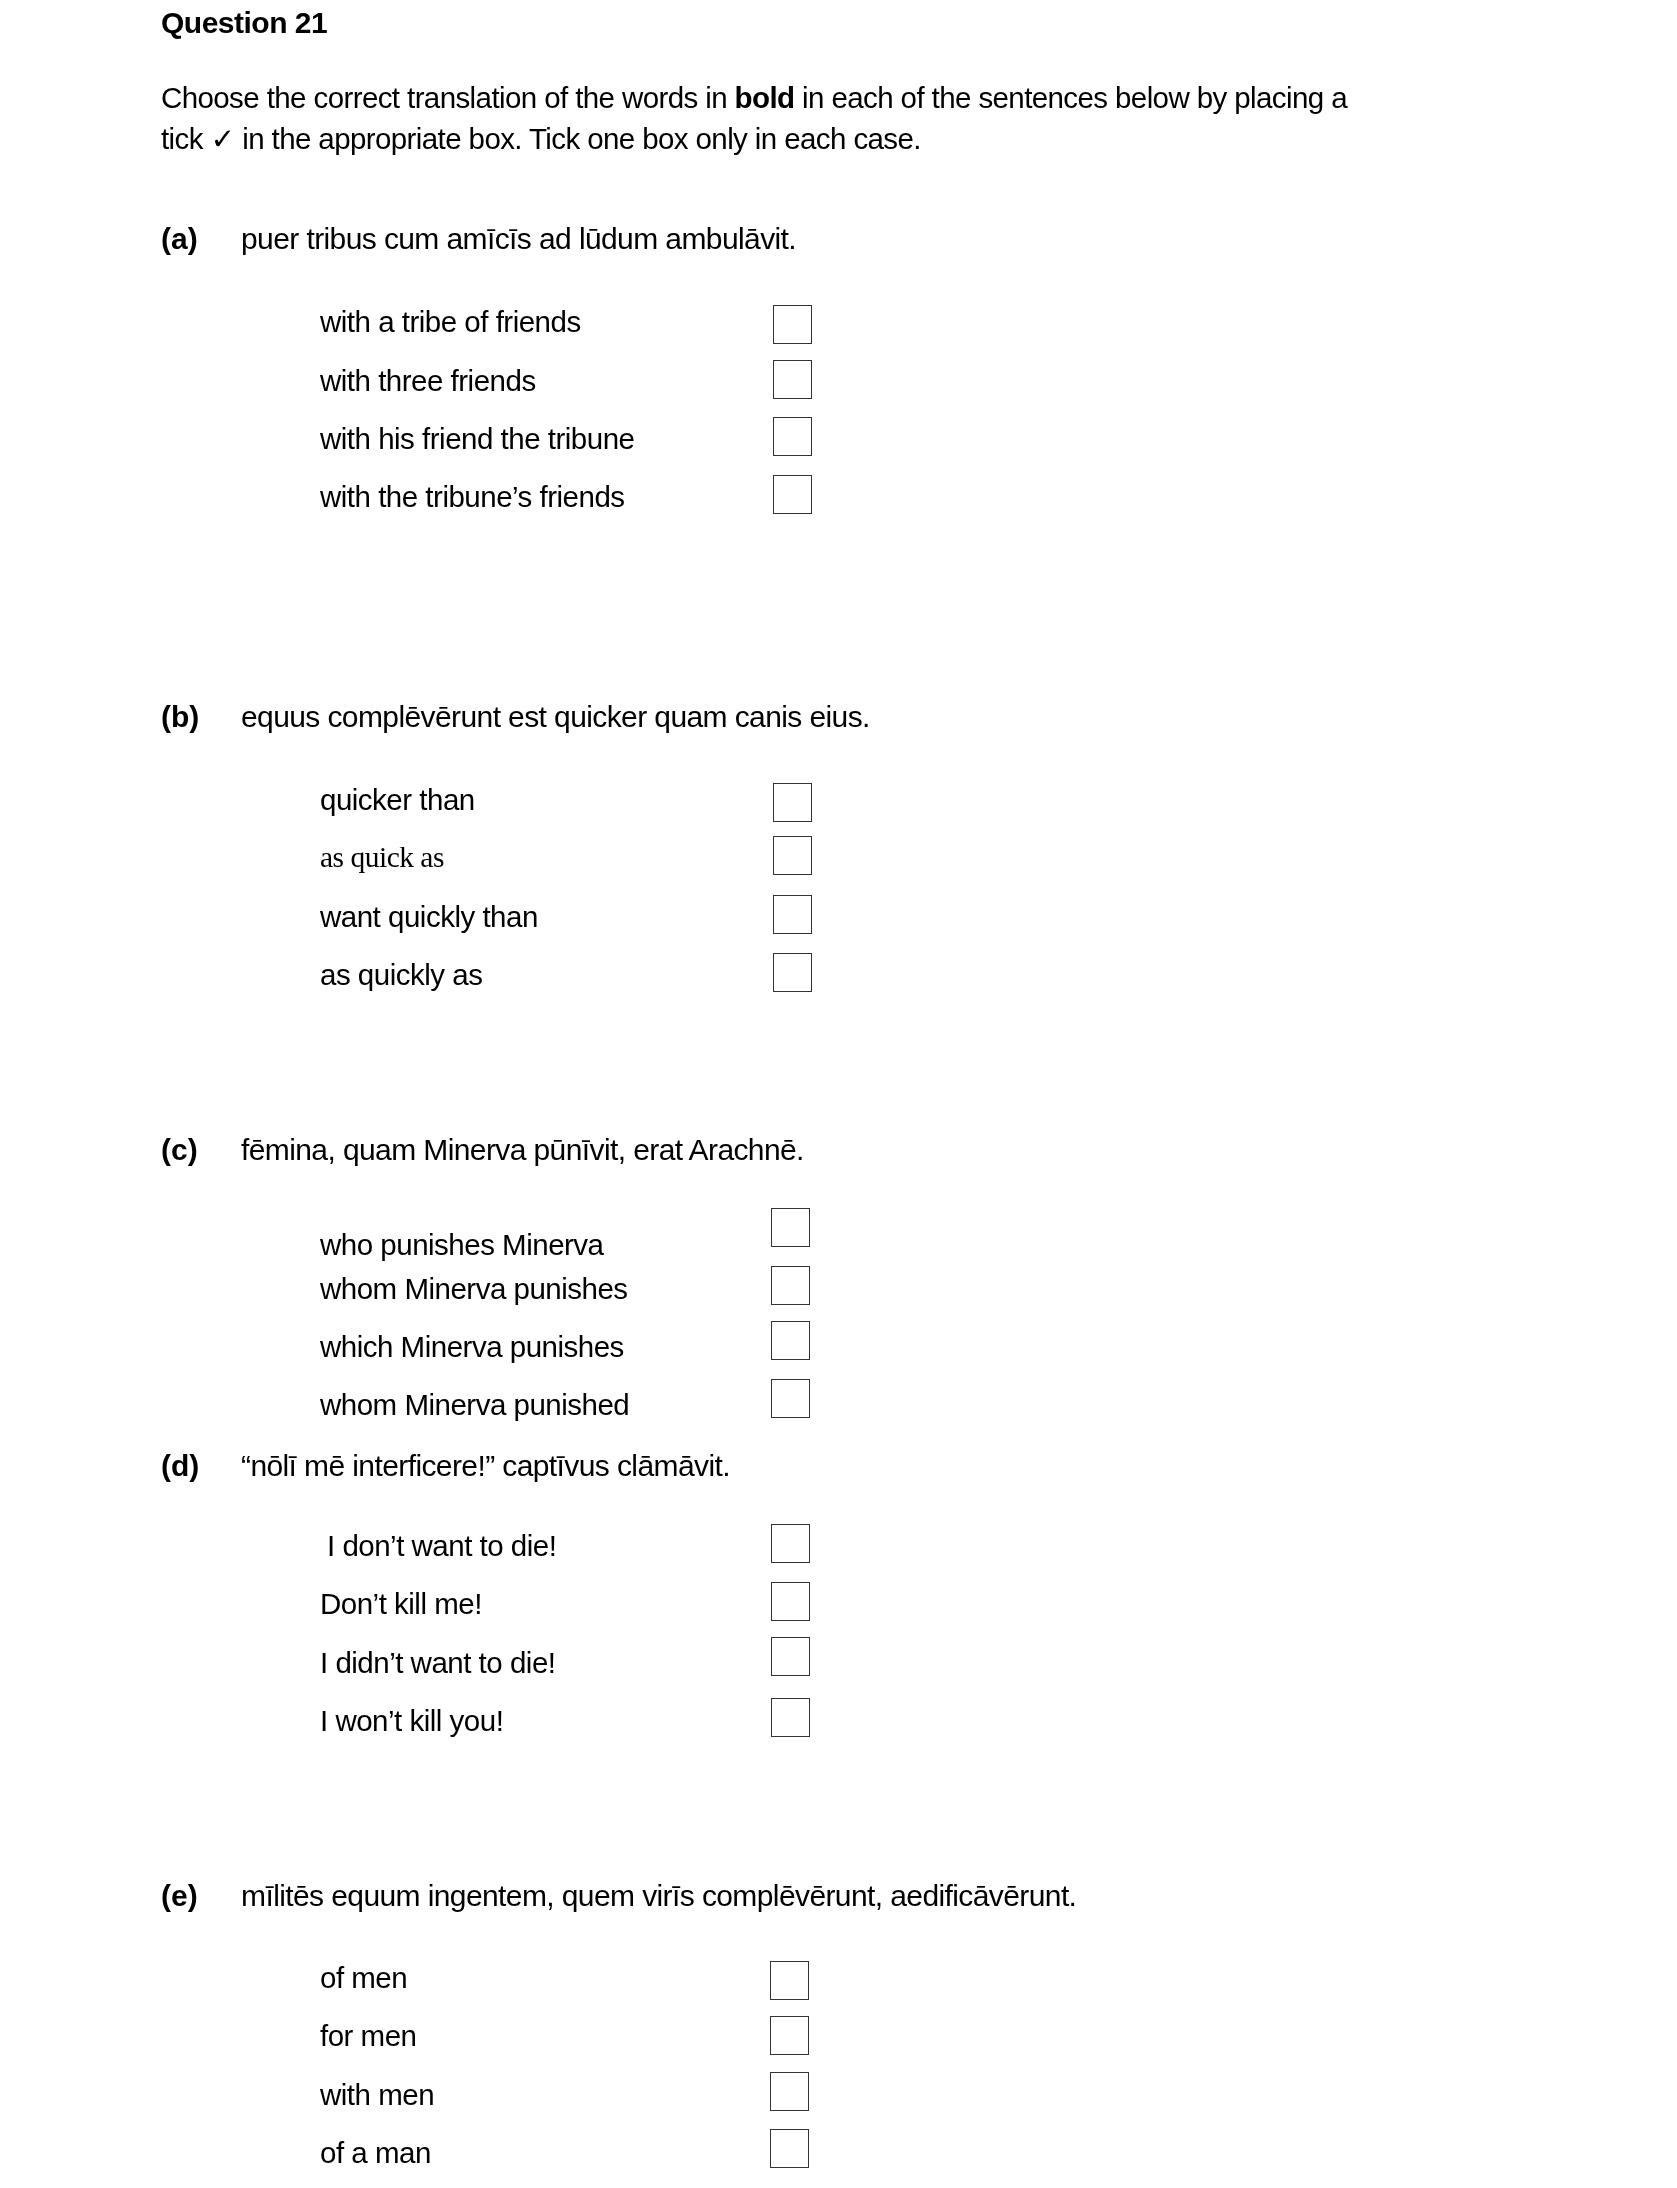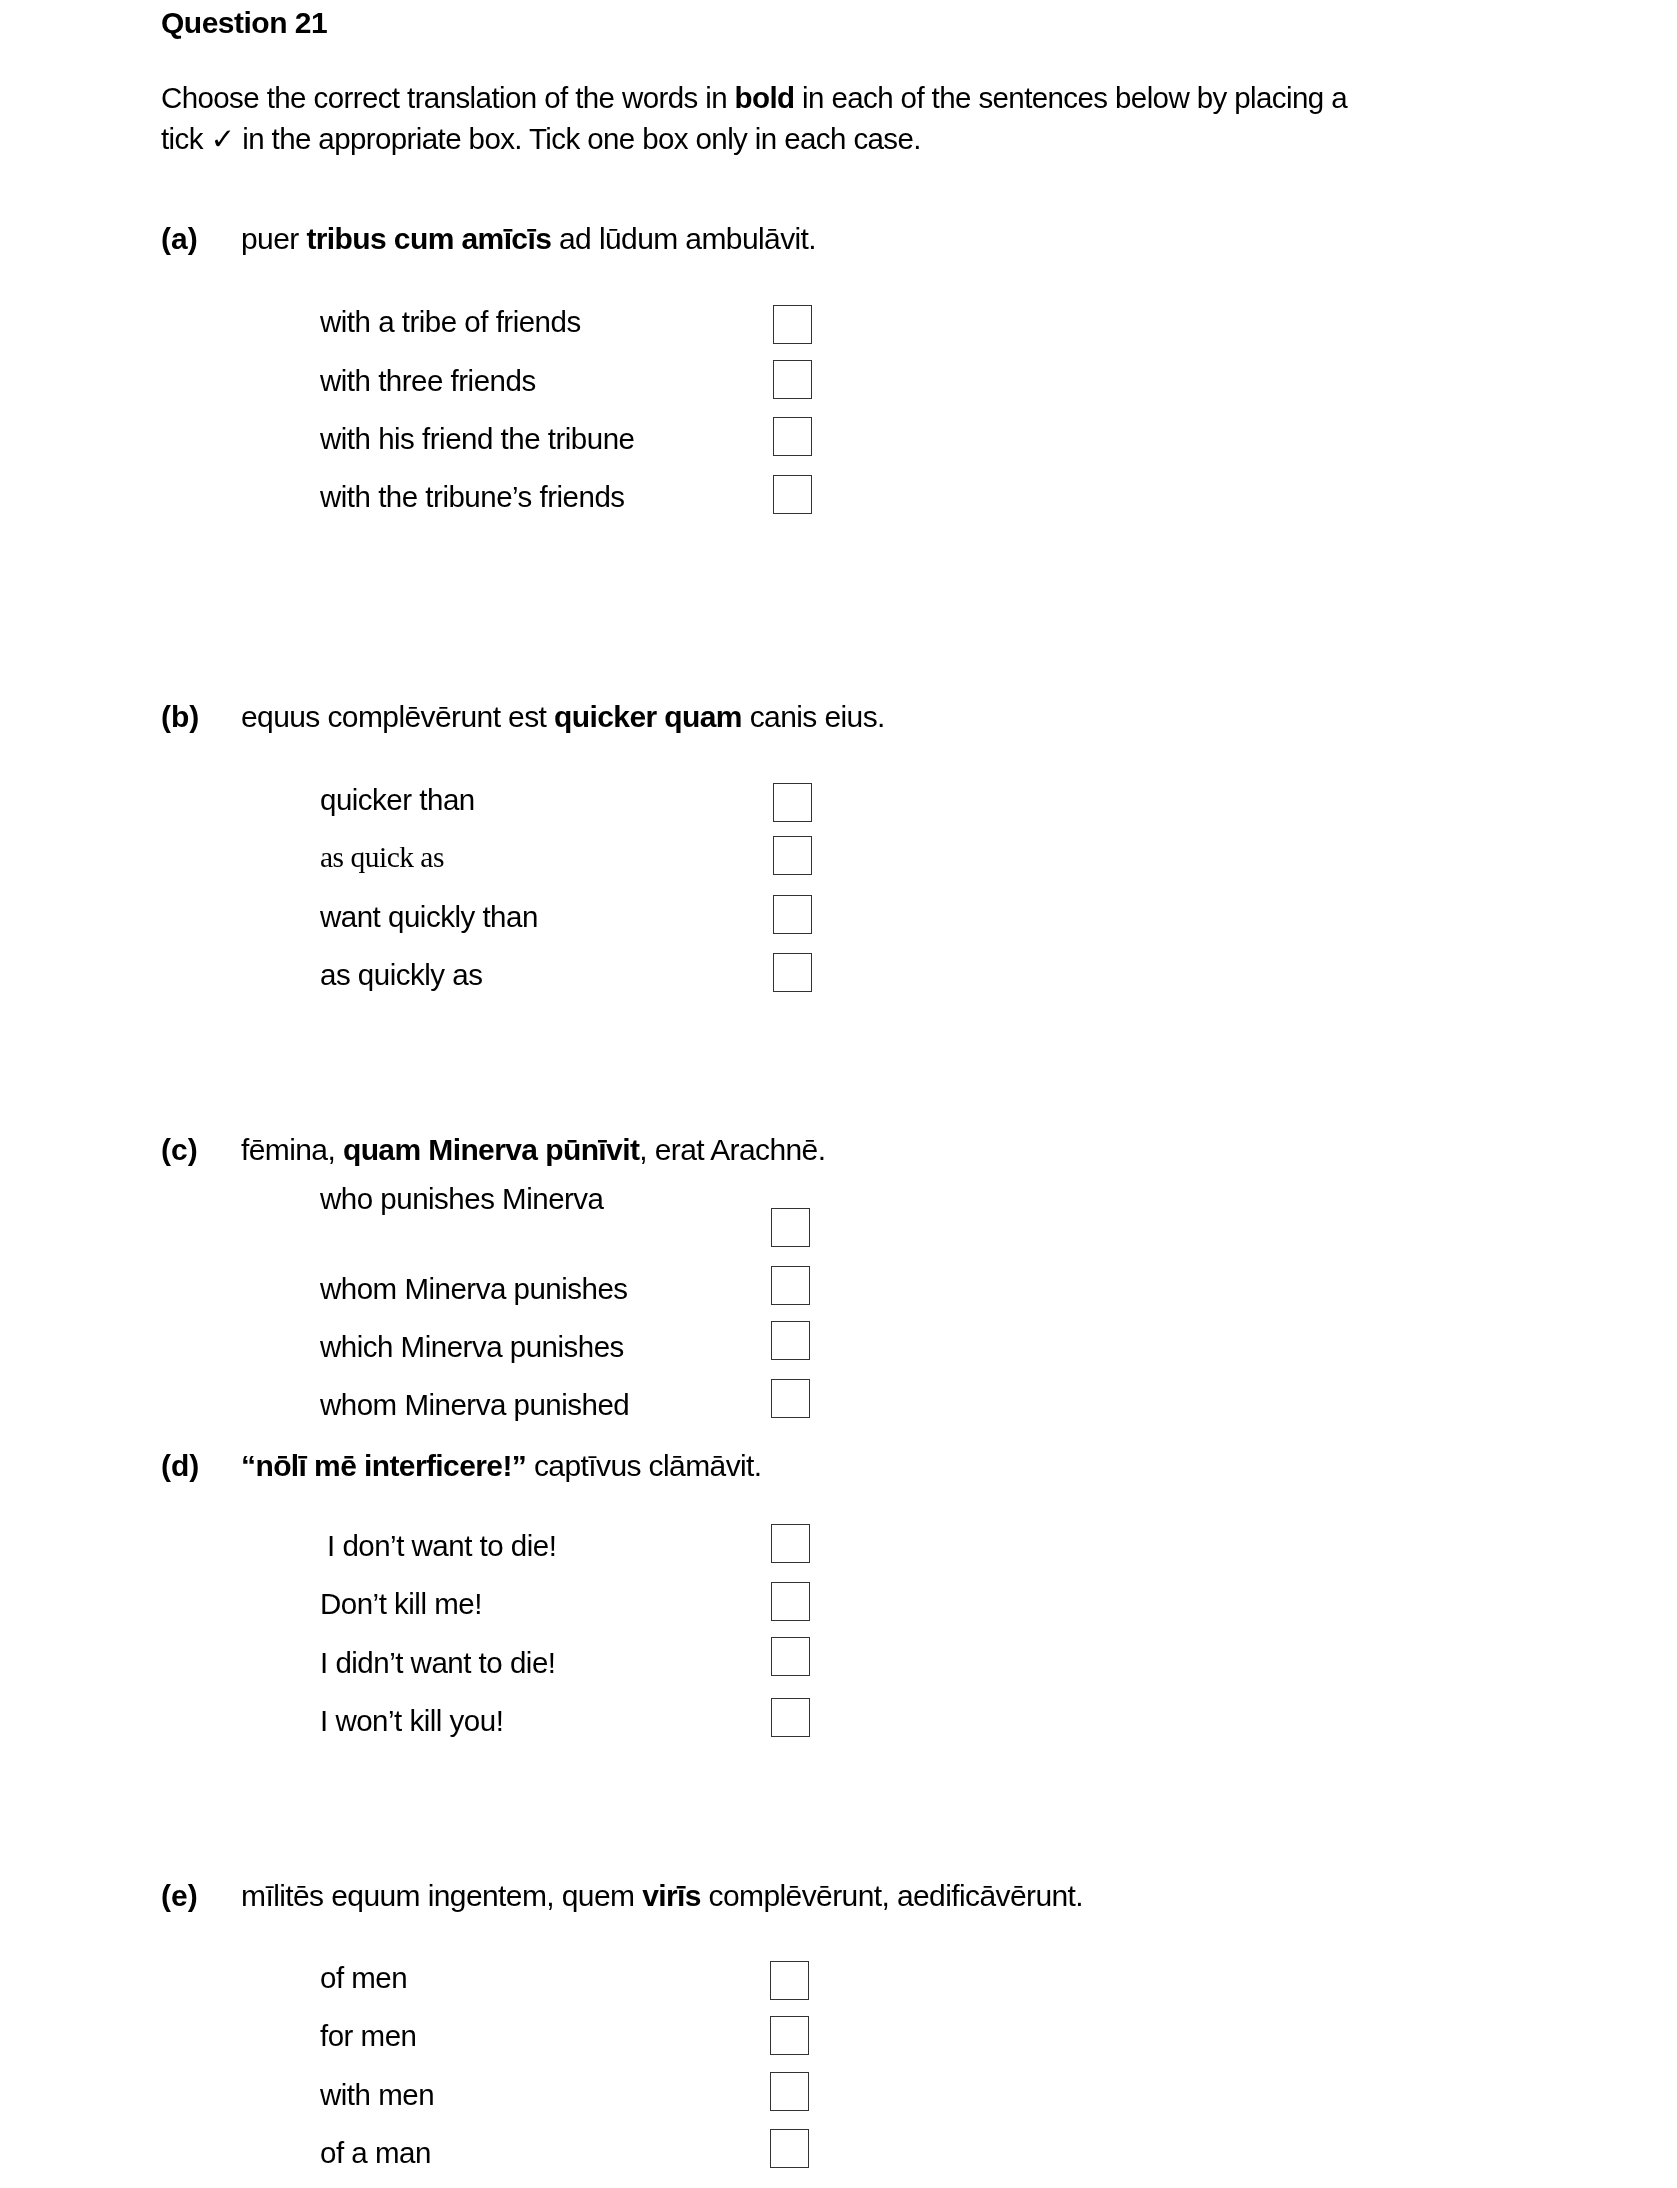--- a/index.html
+++ b/index.html
@@ -6,21 +6,21 @@
     body {
       width: 1678px; height: 2188px; position: relative; overflow: hidden;
       font-family: "Liberation Sans", "DejaVu Sans", sans-serif;
       color: #000000;
     }
     .abs { position: absolute; white-space: nowrap; }
     .title { left: 161px; top: 5.5px; font-size: 30px; font-weight: bold; letter-spacing: -0.5px; }
     .instr { left: 161px; font-size: 29.5px; letter-spacing: -0.6px; }
     .qlabel { left: 161px; font-size: 30px; font-weight: bold; }
     .qtext { left: 241px; font-size: 30px; letter-spacing: -0.6px; }
-    .qtext b { font-weight: bold; }
+    .qtext b { font-weight: normal; }
     .opt { left: 320px; font-size: 29.5px; letter-spacing: -0.5px; }
     .box {
       position: absolute; width: 39px; height: 39px;
       border: 1.8px solid #333333; box-sizing: border-box; background: #fff;
     }
   </style>
 </head>
 <body>
 
 <div class="abs title">Question 21</div>
@@ -60,21 +60,21 @@
   <div class="box" style="left:773px;top:895px;"></div>
   <div class="abs opt" style="top:958px;">as quickly as</div>
   <div class="box" style="left:773px;top:953px;"></div>
 </div>
 
 <div>
   <div class="abs qlabel" style="top:1133px;">(c)</div>
   <div class="abs qtext" style="top:1133px;">
     <span>fēmina, </span><b>quam Minerva pūnīvit</b><span>, erat  Arachnē.</span>
   </div>
-  <div class="abs opt" style="top:1182px;">who punishes Minerva</div>
+  <div class="abs opt" style="top:1228px;">who punishes Minerva</div>
   <div class="box" style="left:771px;top:1208px;"></div>
   <div class="abs opt" style="top:1272px;">whom Minerva punishes</div>
   <div class="box" style="left:771px;top:1266px;"></div>
   <div class="abs opt" style="top:1330px;">which Minerva punishes</div>
   <div class="box" style="left:771px;top:1321px;"></div>
   <div class="abs opt" style="top:1388px;">whom Minerva punished</div>
   <div class="box" style="left:771px;top:1379px;"></div>
 </div>
 
 <div>

